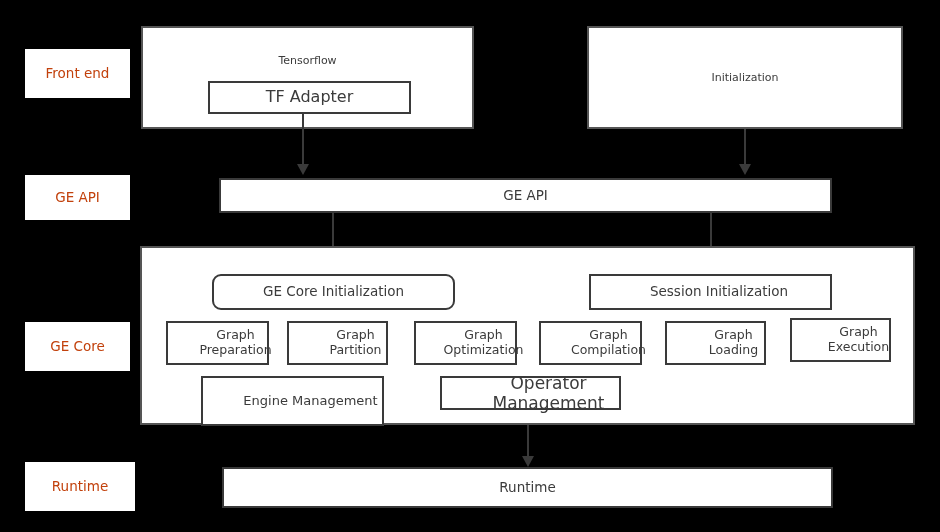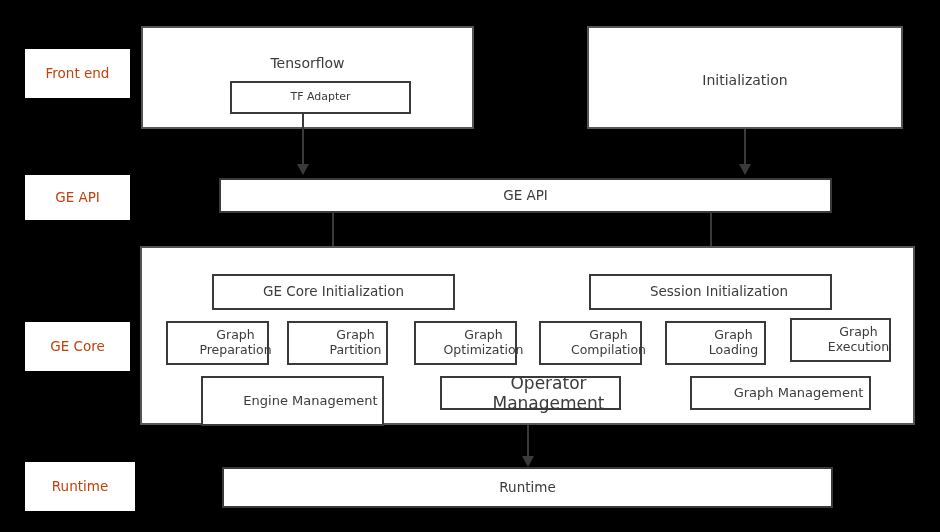--- a/index.html
+++ b/index.html
@@ -41,21 +41,21 @@
   
   .group {
     display: block;
     background: #ffffff;
     border: 2px solid #555555;
   }
   .group-title {
     position: absolute;
     left: 0;
     right: 0;
-    font-size: 14px;
+    font-size: 11px;
     color: #3b3b3b;
   }
 
   
   .bar { font-size: 13.5px; }
 
   
   .sub {
     font-size: 12.5px;
     border: 2px solid #3a3a3a;
@@ -87,21 +87,21 @@
   <div class="box tier-label" style="left:25px; top:175px; width:105px; height:45px;">GE API</div>
 
   <div class="box tier-label" style="left:25px; top:322px; width:105px; height:49px;">GE Core</div>
 
   <div class="box tier-label" style="left:25px; top:462px; width:110px; height:49px;">Runtime</div>
 
   <div class="box group" style="left:141px; top:26px; width:333px; height:103px;">
     <div class="group-title" style="top:27px;">Tensorflow</div>
   </div>
 
-  <div class="box sub" style="left:230px; top:81px; width:181px; height:33px; font-size:11px;">TF Adapter</div>
+  <div class="box sub" style="left:208px; top:81px; width:203px; height:33px; font-size:16px;">TF Adapter</div>
 
   <div class="box group" style="left:587px; top:26px; width:316px; height:103px;">
     <div class="group-title" style="top:44px;">Initialization</div>
   </div>
 
   <div class="vline" style="left:302px; top:113px; height:53px;"></div>
   <div class="arrow-head" style="left:297px; top:164px;"></div>
 
   <div class="vline" style="left:744px; top:129px; height:37px;"></div>
   <div class="arrow-head" style="left:739px; top:164px;"></div>
@@ -109,21 +109,21 @@
   <div class="box bar" style="left:219px; top:178px; width:613px; height:35px;">GE API</div>
 
   <div class="vline" style="left:332px; top:212px; height:48px;"></div>
   <div class="arrow-head" style="left:327px; top:259px;"></div>
 
   <div class="vline" style="left:710px; top:212px; height:48px;"></div>
   <div class="arrow-head" style="left:705px; top:259px;"></div>
 
   <div class="box group" style="left:140px; top:246px; width:775px; height:179px;"></div>
 
-  <div class="box sub" style="left:212px; top:274px; width:243px; height:36px; font-size:13.5px;">GE Core Initialization</div>
+  <div class="box sub" style="left:212px; top:274px; width:243px; height:36px; font-size:13.5px;border-radius:9px;">GE Core Initialization</div>
 
   <div class="box sub" style="left:589px; top:274px; width:243px; height:36px; font-size:13.5px;padding-left:17px;">Session Initialization</div>
 
   <div class="box sub sub-sm" style="left:166px; top:321px; width:103px; height:44px;">Graph
 Preparation</div>
 
   <div class="box sub sub-sm" style="left:287px; top:321px; width:101px; height:44px;">Graph
 Partition</div>
 
   <div class="box sub sub-sm" style="left:414px; top:321px; width:103px; height:44px;">Graph
@@ -135,20 +135,19 @@
   <div class="box sub sub-sm" style="left:665px; top:321px; width:101px; height:44px;">Graph
 Loading</div>
 
   <div class="box sub sub-sm" style="left:790px; top:318px; width:101px; height:44px;">Graph
 Execution</div>
 
   <div class="box sub sub-sm" style="left:192px; top:376px; width:183px; height:50px; font-size:13px;margin-left:9px;">Engine Management</div>
 
   <div class="box sub sub-sm" style="left:440px; top:376px; width:181px; height:34px; font-size:17px;">Operator Management</div>
 
-  <div class="box sub sub-sm" style="left:690px; top:376px; width:181px; height:34px; font-size:13px;">Graph Management</div>
 
   <div class="vline" style="left:527px; top:425px; height:32px;"></div>
   <div class="arrow-head" style="left:522px; top:456px;"></div>
 
   <div class="box bar" style="left:222px; top:467px; width:611px; height:41px;">Runtime</div>
 
 </div>
 
 </body></html>

